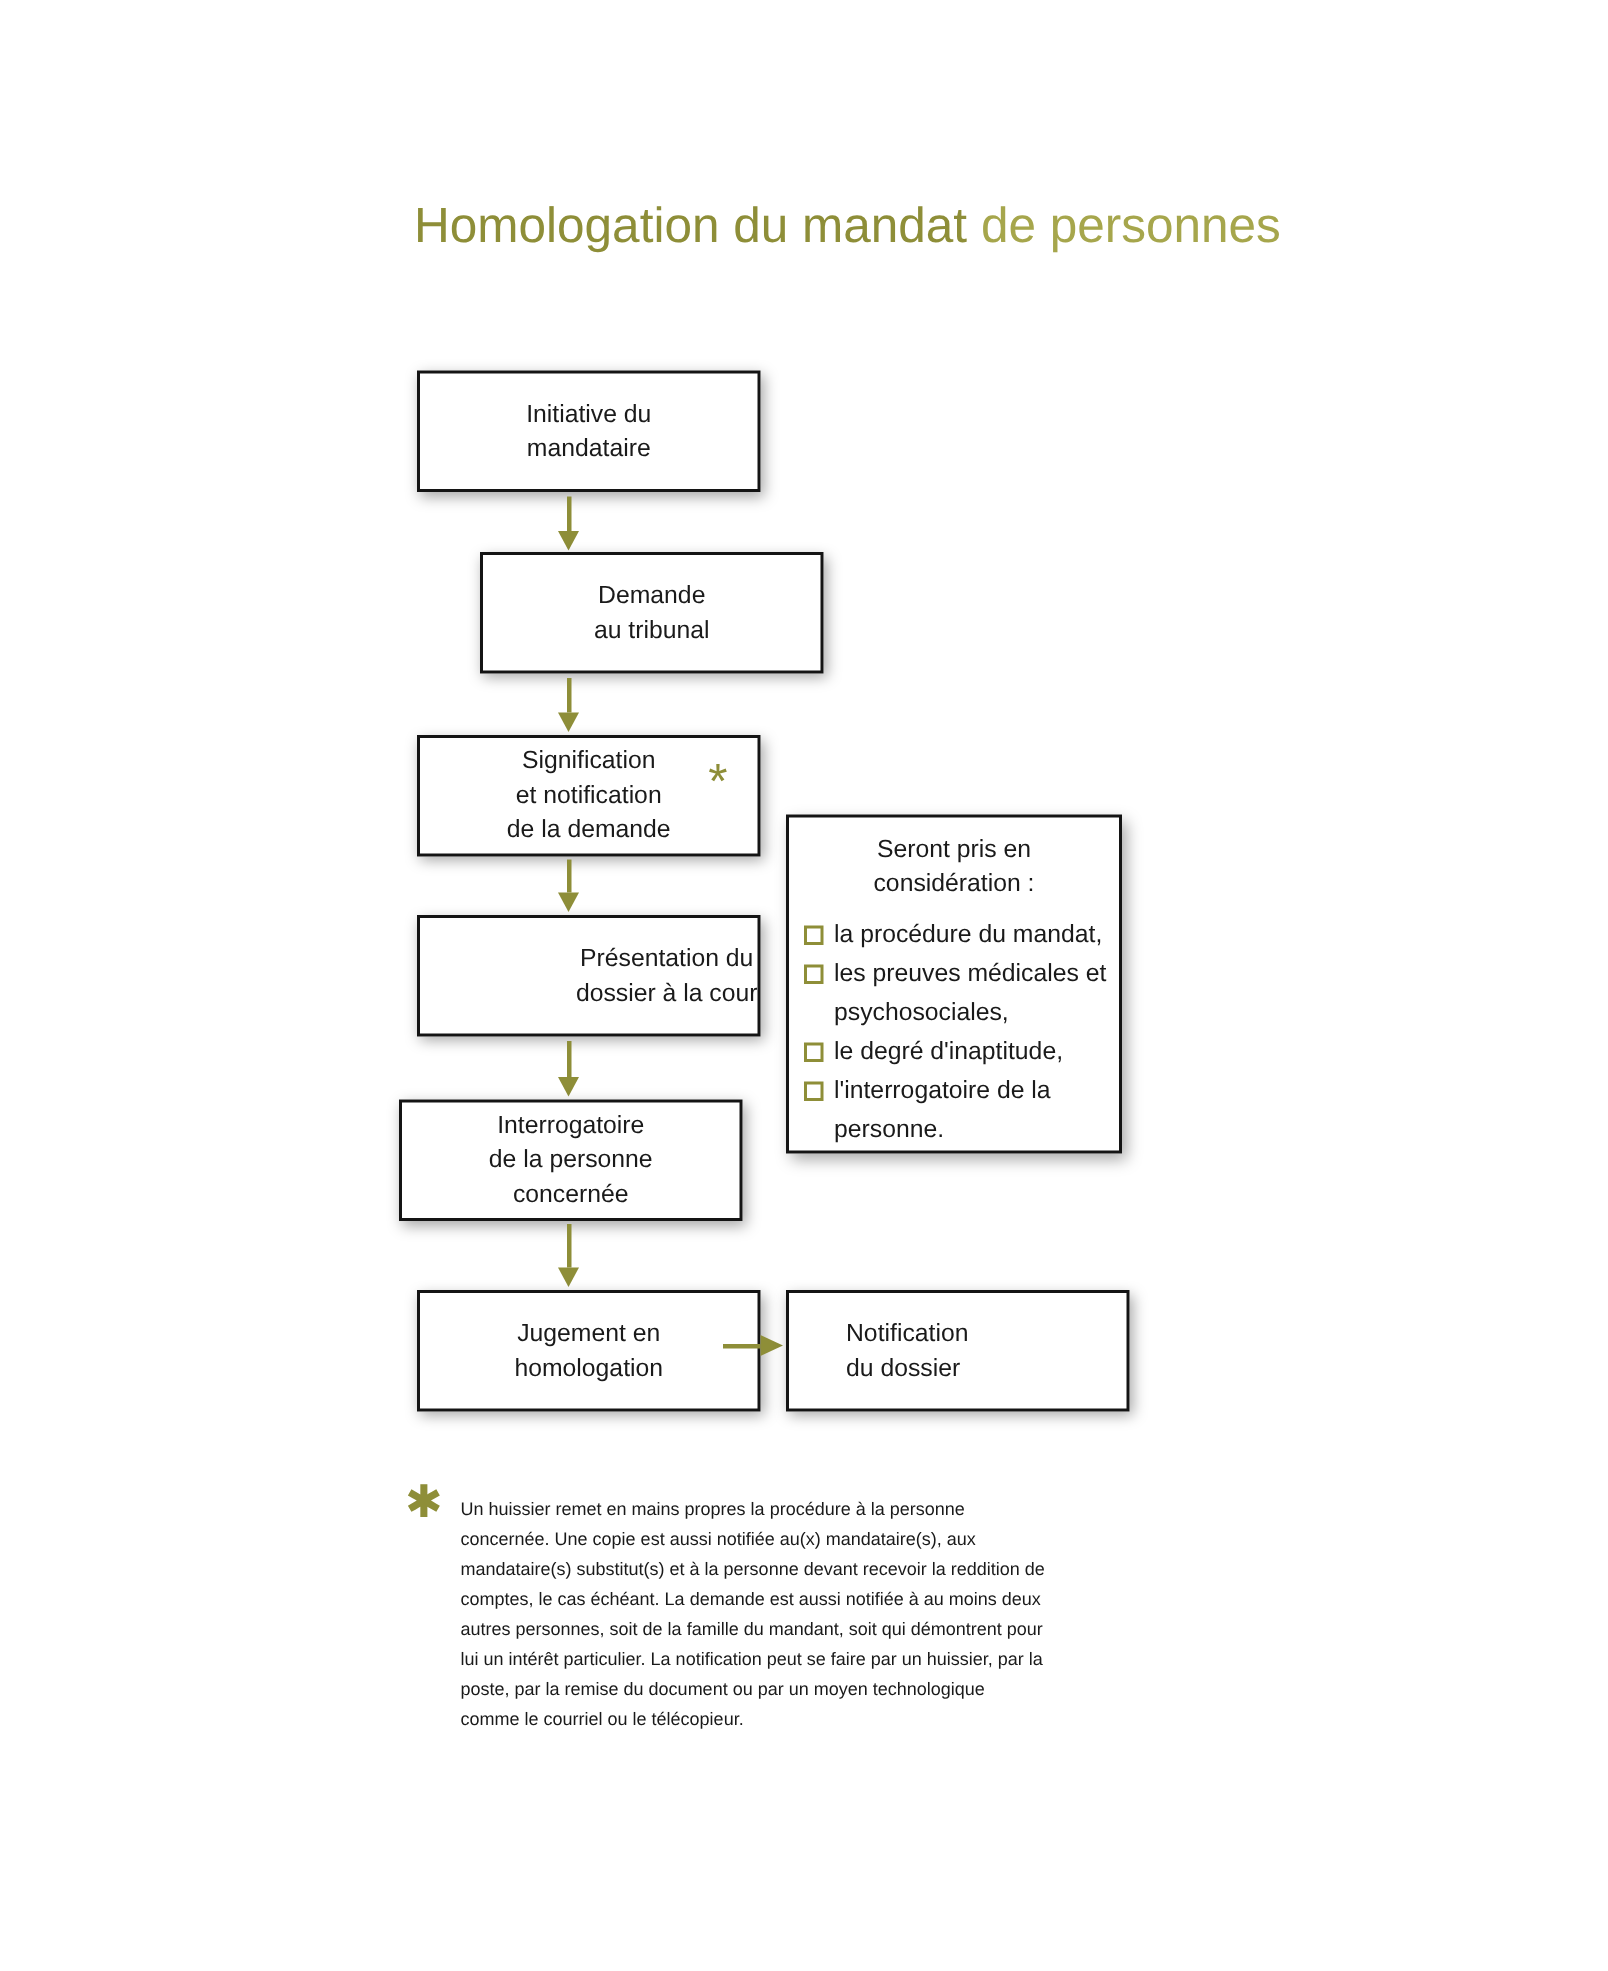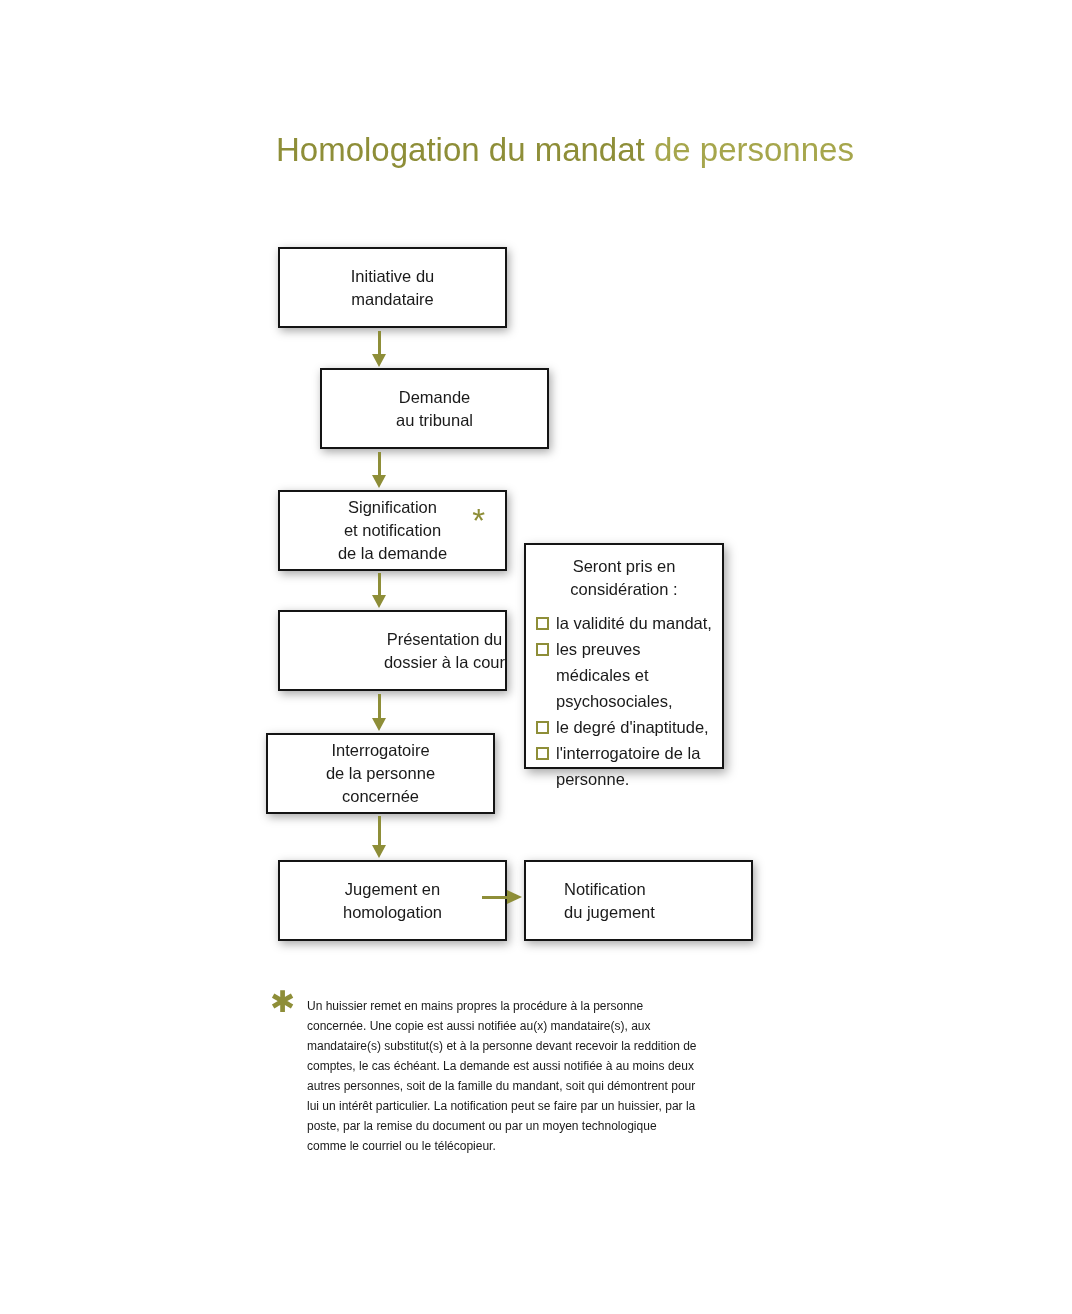--- a/index.html
+++ b/index.html
@@ -19,21 +19,21 @@
     box-shadow:2px 3px 9px rgba(0,0,0,0.35);
     display:flex;align-items:center;justify-content:center;
     text-align:center;font-size:16.5px;line-height:23px;white-space:pre-line;
   }
   .fbox.left-text{justify-content:flex-start;text-align:left;padding-left:38px;}
   .box-asterisk{
     position:absolute;top:12px;right:20px;font-size:33px;line-height:1;
     color:var(--accent,#8e8e38);font-family:"Liberation Sans",sans-serif;
   }
   .sidebox{
-    position:absolute;left:524px;top:543px;width:200px;height:226px;box-sizing:border-box;
+    position:absolute;left:524px;top:543px;width:224px;height:226px;box-sizing:border-box;
     background:#ffffff;border:2px solid var(--box-border,#141414);
     box-shadow:3px 4px 10px rgba(0,0,0,0.35);
     padding:10px 8px 6px 8px;
   }
   .sidebox .shead{
     text-align:center;font-size:16.5px;line-height:23px;white-space:pre-line;margin-bottom:9px;
   }
   .citem{display:flex;font-size:16.5px;line-height:26px;}
   .cbullet{
     width:9px;height:9px;border:2px solid var(--accent,#8e8e38);
@@ -121,29 +121,29 @@
 homologation</span>
   </div>
 
   <div class="harrow" style="left:482px;top:890px;width:40px;height:14px;">
     <div class="stem"></div>
     <div class="head"></div>
   </div>
 
   <div class="fbox left-text" style="left:524px;top:860px;">
     <span>Notification
-du jugement</span>
+du dossier</span>
   </div>
 
   <div class="sidebox">
     <div class="shead">Seront pris en
 considération :</div>
     <div class="citem">
       <span class="cbullet"></span>
-      <span>la validité du mandat,</span>
+      <span>la procédure du mandat,</span>
     </div>
     <div class="citem">
       <span class="cbullet"></span>
       <span>les preuves médicales et psychosociales,</span>
     </div>
     <div class="citem">
       <span class="cbullet"></span>
       <span>le degré d'inaptitude,</span>
     </div>
     <div class="citem">

